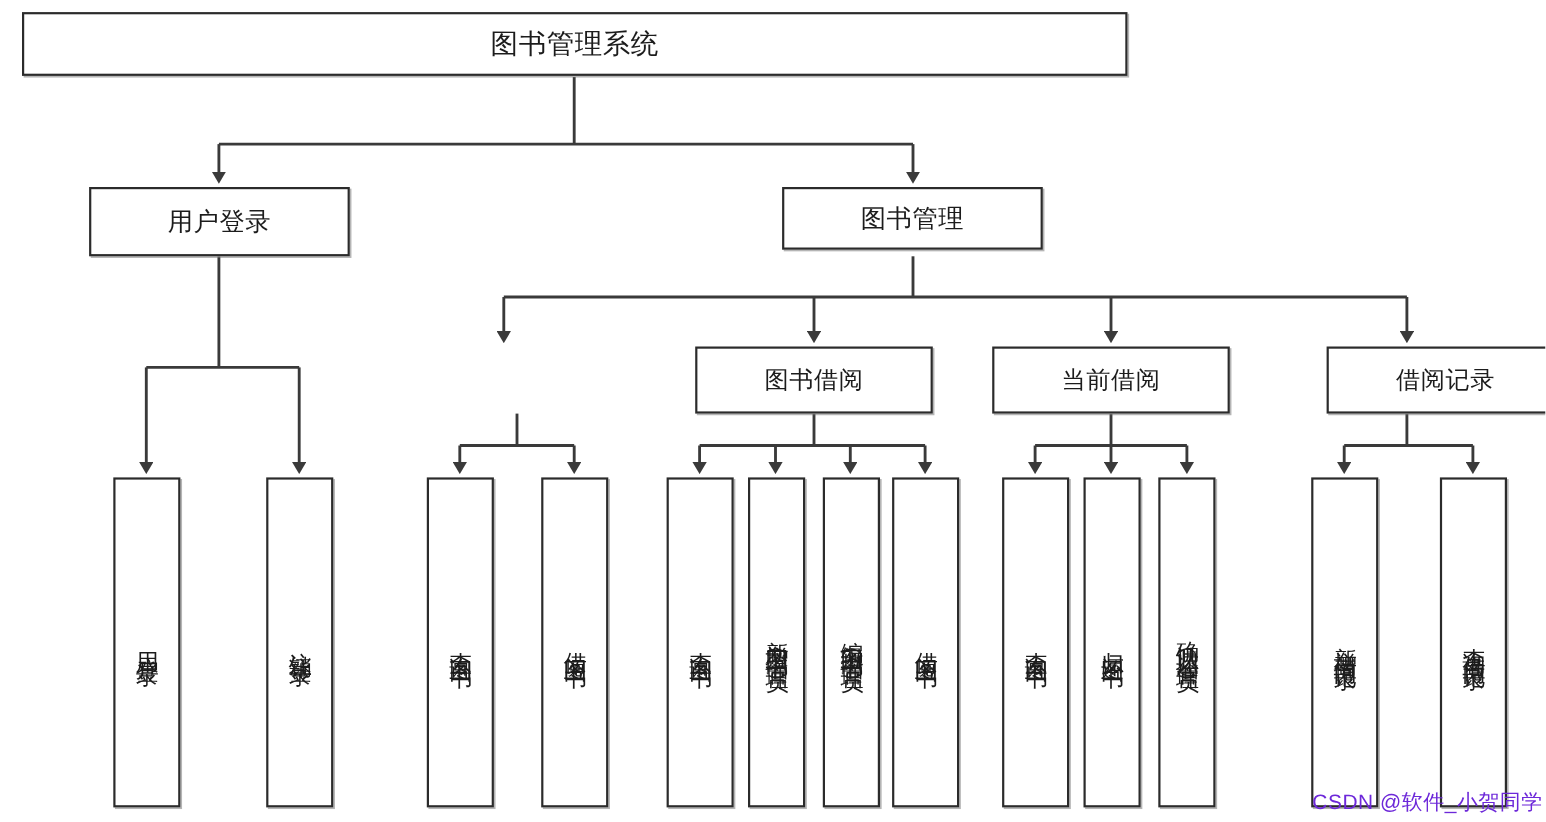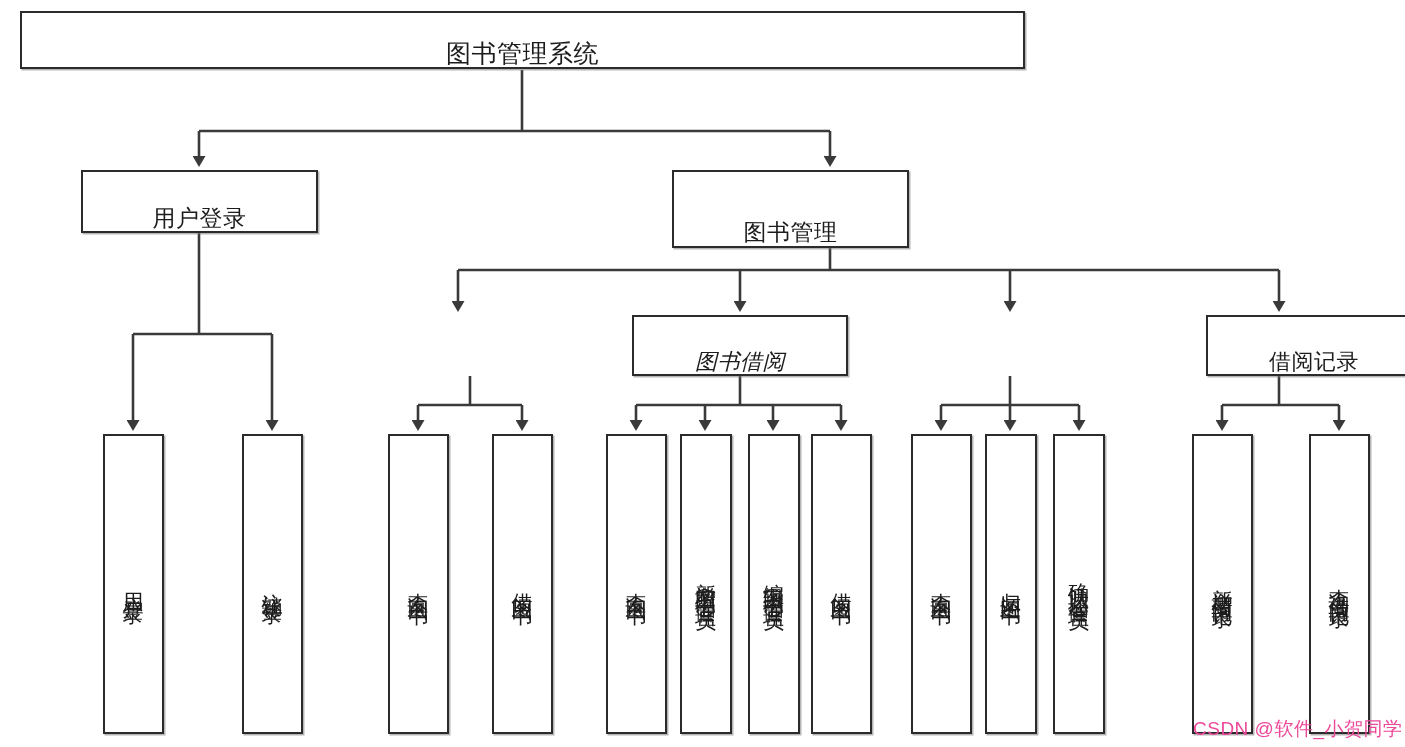--- a/index.html
+++ b/index.html
@@ -24,21 +24,21 @@
     width: 1405px;
     height: 747px;
   }
   .node {
     position: absolute;
     box-sizing: border-box;
     background: #ffffff;
     border: 2px solid #2b2b2b;
     box-shadow: 1.5px 1.5px 0 rgba(120,120,120,0.55);
     display: flex;
-    align-items: flex-end;
+    align-items: center;
     justify-content: center;
     color: #1c1c1c;
     z-index: 2;
   }
   .node .label {
     line-height: 1.08;
     letter-spacing: 0.5px;
     white-space: nowrap;
   }
   .node.horiz .label {
@@ -57,21 +57,21 @@
   .n-root .label { font-size: 25px; }
   .n-l2 .label   { font-size: 23px; }
   .n-l3 .label   { font-size: 22px; }
   .n-leaf .label { font-size: 21px; }
 
   #watermark {
     position: absolute;
     left: 1193px;
     top: 716px;
     font-size: 19px;
-    color: #ec4899;
+    color: #6d28d9;
     letter-spacing: 0.5px;
     white-space: nowrap;
     z-index: 5;
     pointer-events: none;
   }
 </style>
 </head>
 <body>
 
 <div id="canvas">
@@ -127,29 +127,32 @@
   </svg>
 
   <div class="node horiz n-root" style="left:20px; top:11px; width:1005px; height:58px;">
     <span class="label">图书管理系统</span>
   </div>
 
   <div class="node horiz n-l2" style="left:81px; top:170px; width:237px; height:63px;">
     <span class="label">用户登录</span>
   </div>
 
-  <div class="node horiz n-l2" style="left:672px; top:170px; width:237px; height:78px;font-family:Liberation Serif, serif;">
+  <div class="node horiz n-l2" style="left:711px; top:170px; width:237px; height:57px;">
     <span class="label">图书管理</span>
   </div>
 
 
-  <div class="node horiz n-l3" style="left:632px; top:315px; width:216px; height:61px;font-style:italic;">
+  <div class="node horiz n-l3" style="left:632px; top:315px; width:216px; height:61px;">
     <span class="label">图书借阅</span>
   </div>
 
+  <div class="node horiz n-l3" style="left:902px; top:315px; width:216px; height:61px;">
+    <span class="label">当前借阅</span>
+  </div>
 
   <div class="node horiz n-l3" style="left:1172px; top:315px; width:216px; height:61px;margin-left:34px;">
     <span class="label">借阅记录</span>
   </div>
 
   <div class="node vert n-leaf" style="left:103px; top:434px; width:61px; height:300px;">
     <span class="label">用户登录</span>
   </div>
 
   <div class="node vert n-leaf" style="left:242px; top:434px; width:61px; height:300px;">

